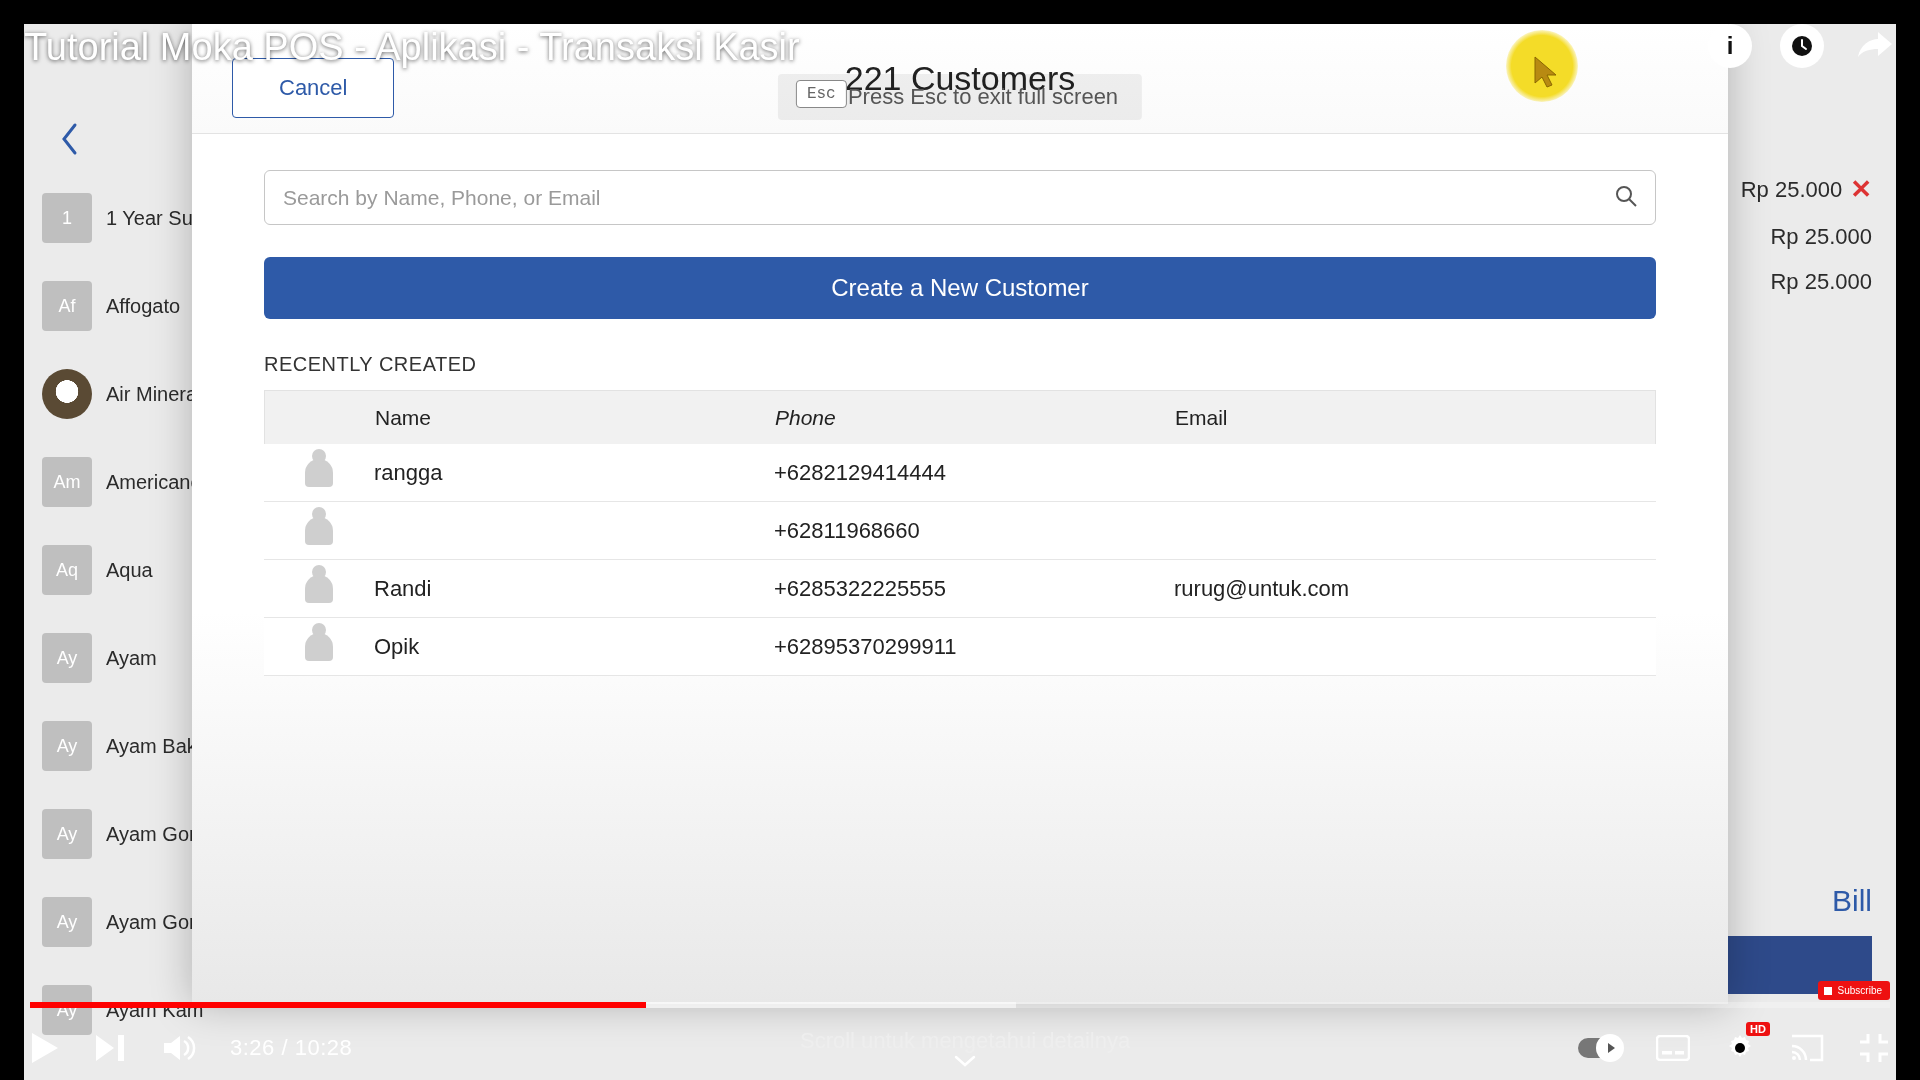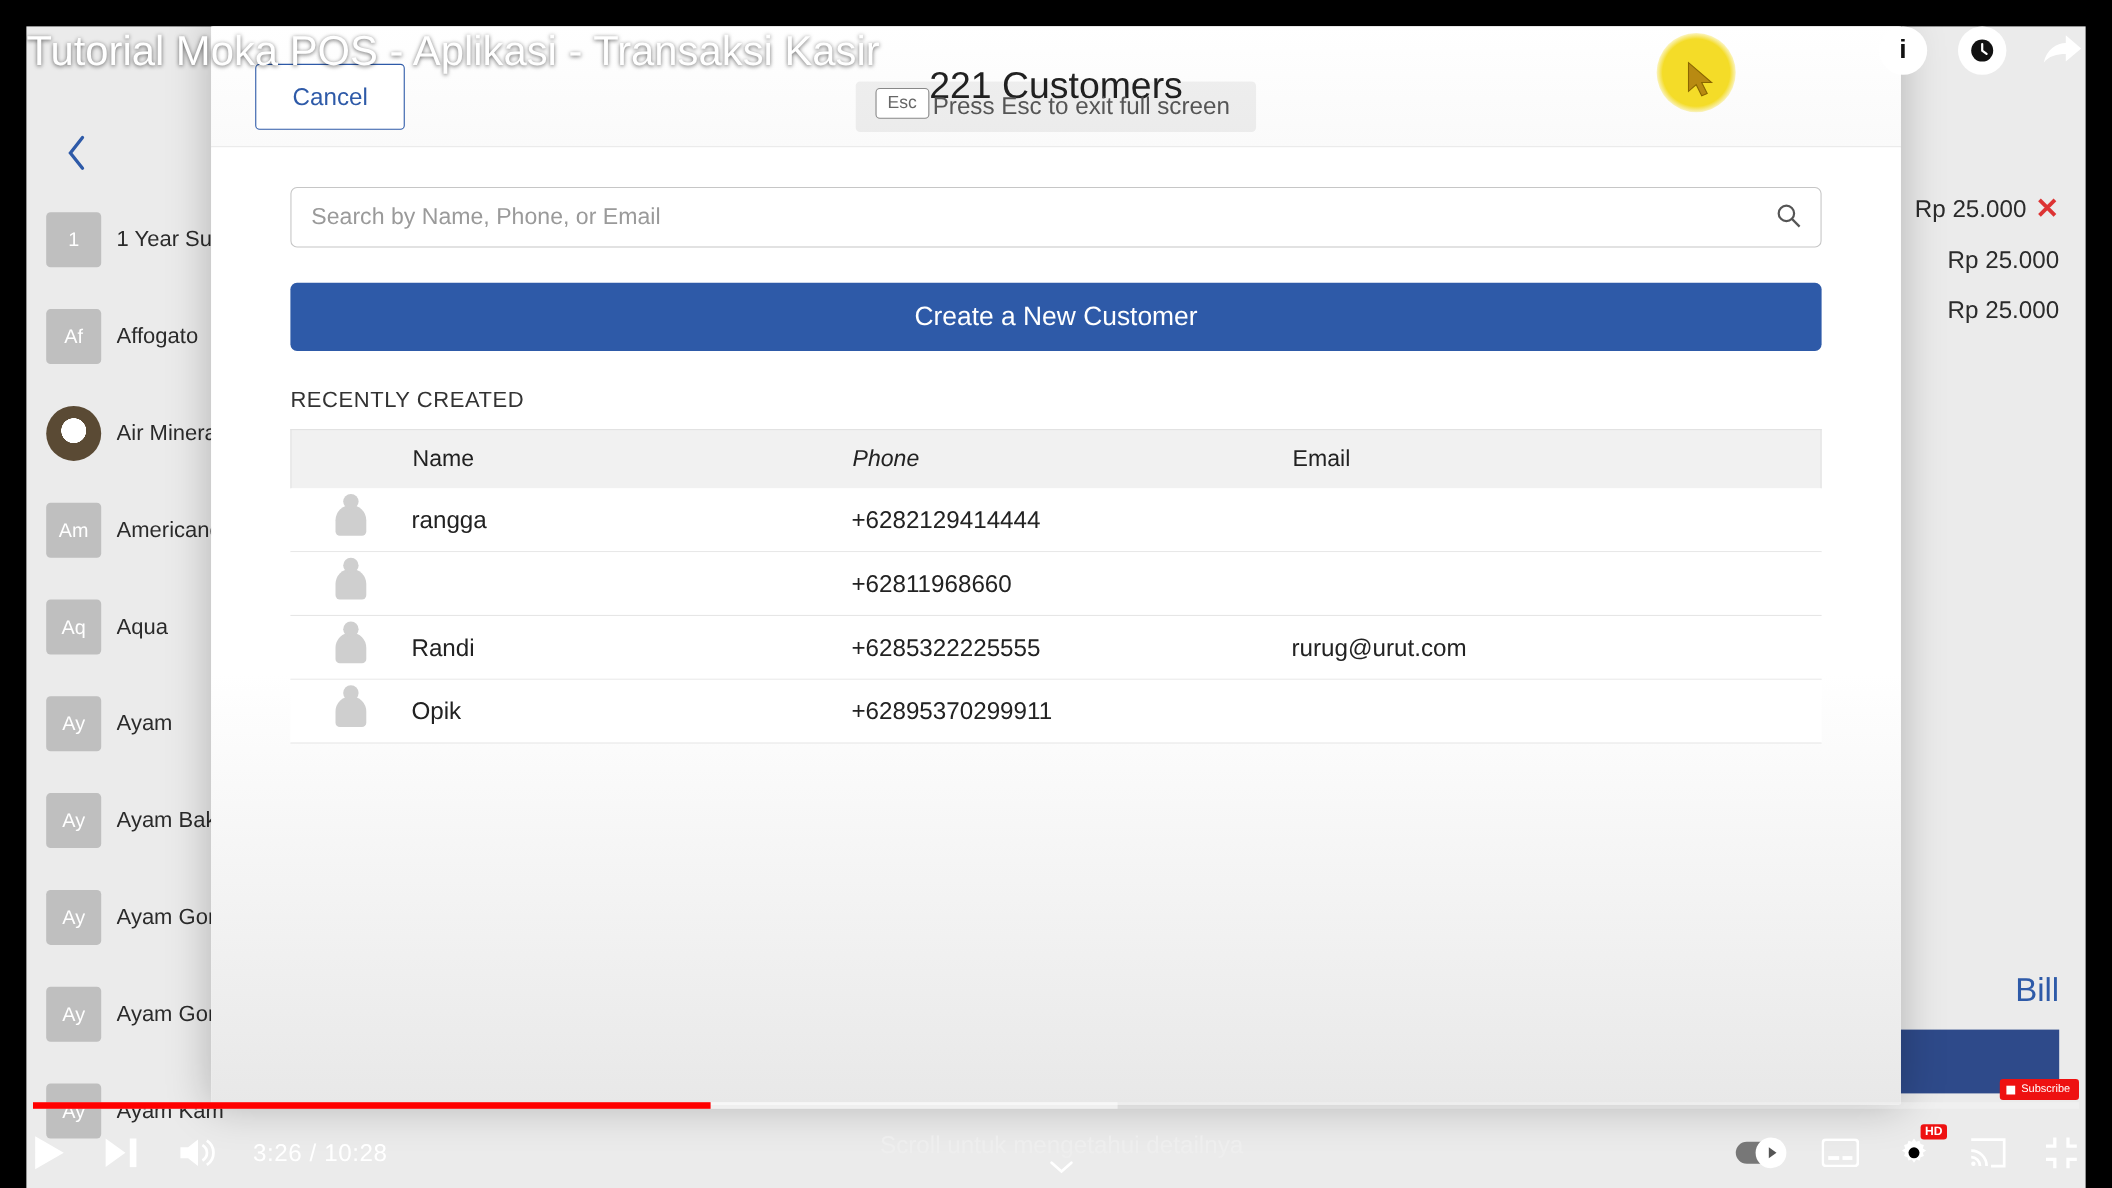--- a/index.html
+++ b/index.html
@@ -24,24 +24,24 @@
 
 .right-col { position:absolute; right:24px; top:150px; width:170px; display:flex; flex-direction:column; gap:19px; align-items:flex-end; }
 .price-line { font-size:22px; color:#2b2b2b; display:flex; align-items:center; gap:8px; }
 .x-remove { color:#d33; font-size:26px; font-weight:700; }
 .save-bill { position:absolute; right:24px; top:860px; font-size:30px; color:#2e5aa8; }
 .bluebar-right { position:absolute; right:24px; top:912px; width:170px; height:58px; background:#2e4a8a; }
 
 
 .modal { position:absolute; left:192px; top:24px; width:1536px; height:980px; background:#fff; box-shadow: 0 0 40px rgba(0,0,0,0.25); display:flex; flex-direction:column; border-radius:2px; }
 .modal-header { position:relative; height:110px; border-bottom:1px solid #e3e3e3; display:flex; align-items:center; justify-content:center; background: linear-gradient(#fff, #fafafa); }
-.cancel-btn { position:absolute; left:40px; top:34px; padding:16px 33px; border:1.5px solid #2e5aa8; color:#2e5aa8; background:#fff; font-size:22px; border-radius:4px; cursor:pointer; }
+.cancel-btn { position:absolute; left:40px; top:34px; padding:16px 46px; border:1.5px solid #2e5aa8; color:#2e5aa8; background:#fff; font-size:22px; border-radius:4px; cursor:pointer; }
 .modal-title { font-size:34px; color:#222; font-weight:400; }
 .esc-hint { position:absolute; left:50%; top:50px; transform:translateX(-50%); background:rgba(0,0,0,0.06); padding:10px 24px 10px 70px; border-radius:4px; color:#555; font-size:22px; }
-.esc-hint .keycap { position:absolute; left:18px; top:6px; border:1px solid #888; border-radius:4px; padding:4px 10px; font-size:16px; color:#666; background:#fff; }
+.esc-hint .keycap { position:absolute; left:18px; top:6px; border:1px solid #888; border-radius:4px; padding:4px 10px; font-size:16px; color:#666; background:#fff;font-family:Liberation Mono, monospace; }
 
 .modal-body { flex:1; padding: 36px 72px 0; background: linear-gradient(#ffffff 0%, #ffffff 55%, #e8e8e8 100%); position:relative; overflow:hidden; }
 .search-wrap { position:relative; margin-bottom:32px; }
 .search-input { width:100%; height:55px; border:1px solid #c6c6c6; border-radius:6px; padding:0 56px 0 18px; font-size:21px; color:#333; }
 .search-input::placeholder { color:#9a9a9a; }
 .search-icon { position:absolute; right:18px; top:14px; font-size:24px; color:#555; }
 
 .create-btn { width:100%; height:62px; background:#2e5aa8; color:#fff; border:none; border-radius:6px; font-size:24px; cursor:pointer; margin-bottom:34px; }
 
 .section-label { font-size:20px; letter-spacing:.5px; color:#333; margin-bottom:14px; }
@@ -216,21 +216,21 @@
             <div class="name"></div>
             <div class="phone">+62811968660</div>
             <div class="email"></div>
           </div>
           <div class="row">
             <div class="avatar">
               <div class="avatar-glyph"></div>
             </div>
             <div class="name">Randi</div>
             <div class="phone">+6285322225555</div>
-            <div class="email">rurug@urut.com</div>
+            <div class="email">rurug@untuk.com</div>
           </div>
           <div class="row">
             <div class="avatar">
               <div class="avatar-glyph"></div>
             </div>
             <div class="name">Opik</div>
             <div class="phone">+62895370299911</div>
             <div class="email"></div>
           </div>
         </div>

